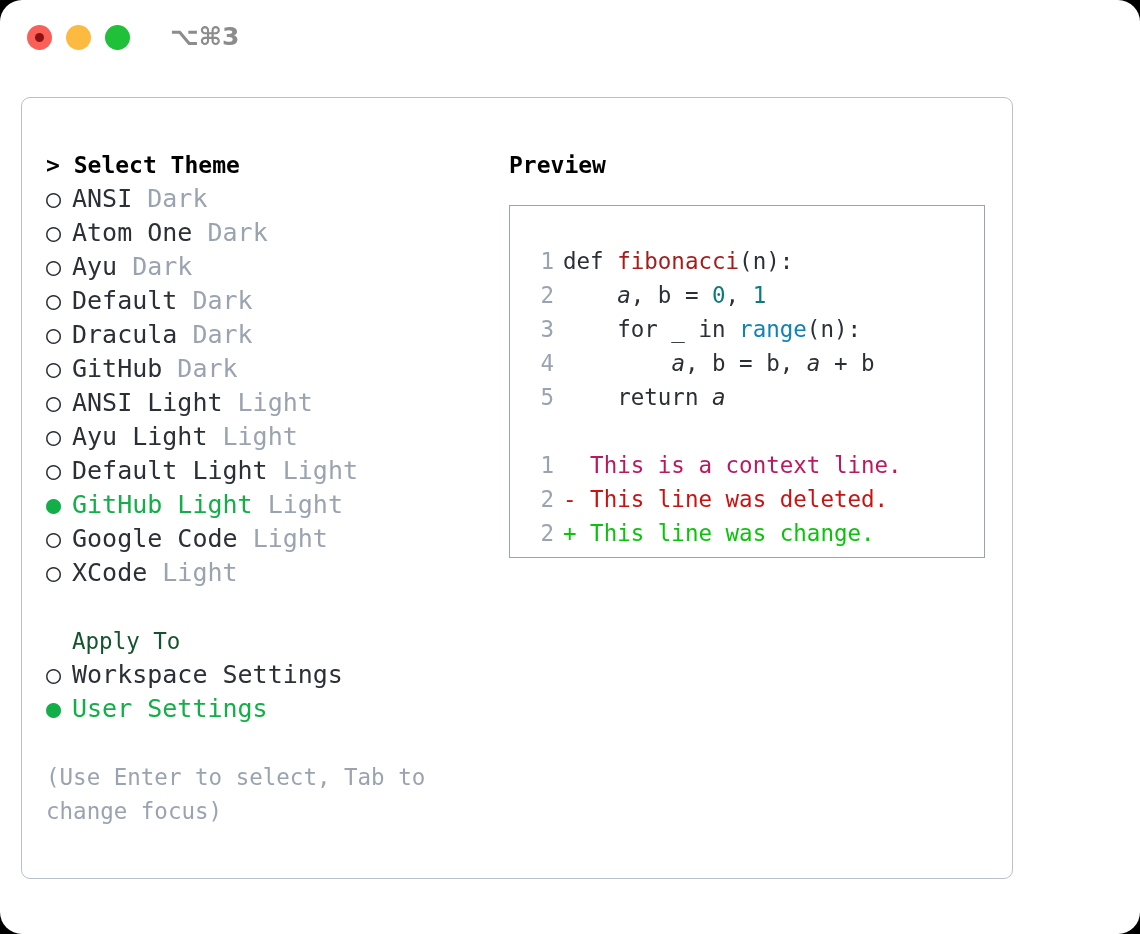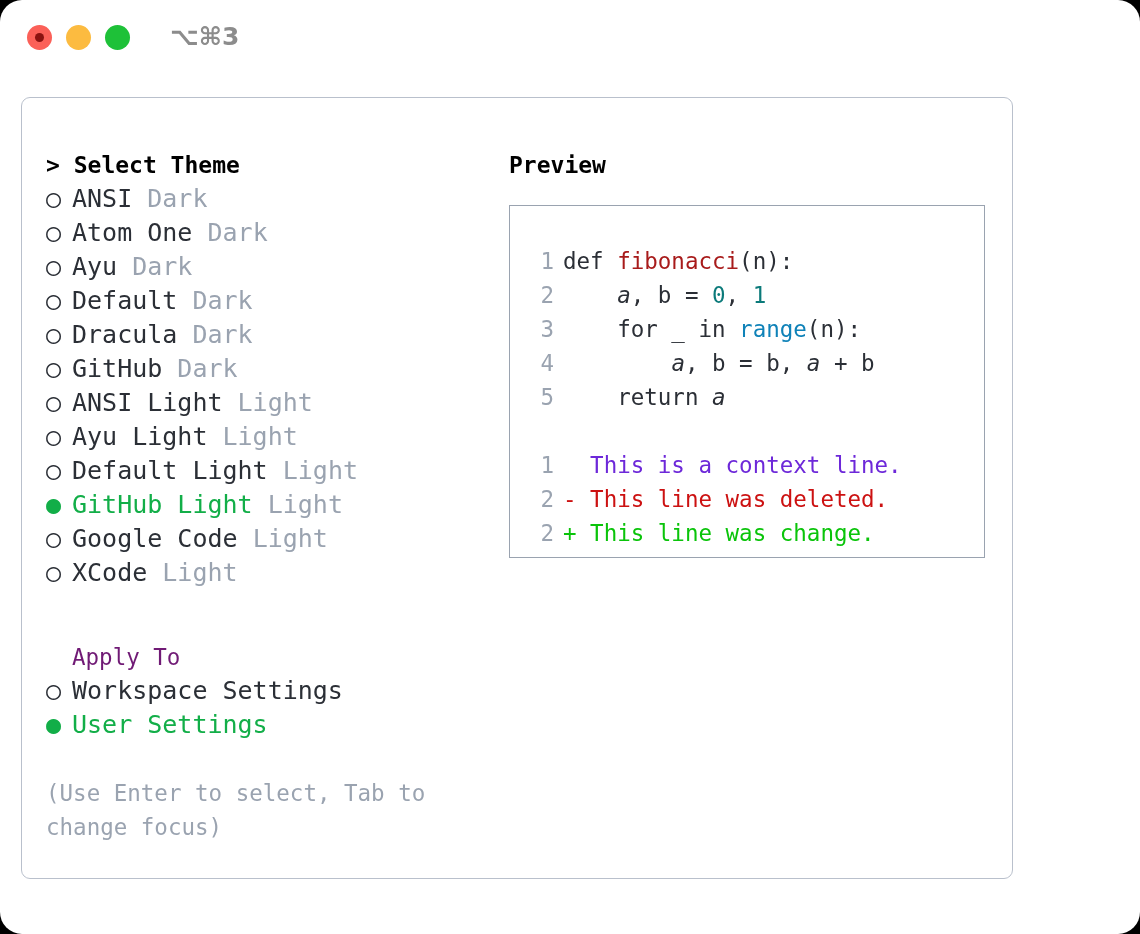--- a/index.html
+++ b/index.html
@@ -122,24 +122,23 @@
   }
   .row.selected .name { color: #12ae48; }
   .row.selected .marker { color: #12ae48; }
 
   .spacer-row { height: 34px; }
 
   .section-label {
     height: 34px;
     line-height: 34px;
     font-size: 22.5px;
-    color: #701a75;
+    color: #14532d;
     white-space: pre;
     padding-left: 26px;
-    margin-top: 16px;
   }
 
   .hint {
     margin-top: 34px;
     font-size: 22.5px;
     line-height: 34px;
     color: #9aa3b0;
     width: 408px;
     white-space: normal;
   }
@@ -185,21 +184,21 @@
     width: 26px;
     text-align: right;
     color: #9aa3b0;
     margin-right: 9px;
   }
   .tok-fn   { color: #a81b1b; }
   .tok-num  { color: #0b7a7a; }
   .tok-call { color: #0f82b8; }
   .tok-var  { font-style: italic; }
   .diff-gap { height: 34px; }
-  .diff-context { color: #6d28d9; }
+  .diff-context { color: #be185d; }
   .diff-del { color: #cc1111; }
   .diff-add { color: #0ac40a; }
 </style>
 </head>
 <body>
 
 <div class="window">
 
   <div class="titlebar">
     <div class="lights">

